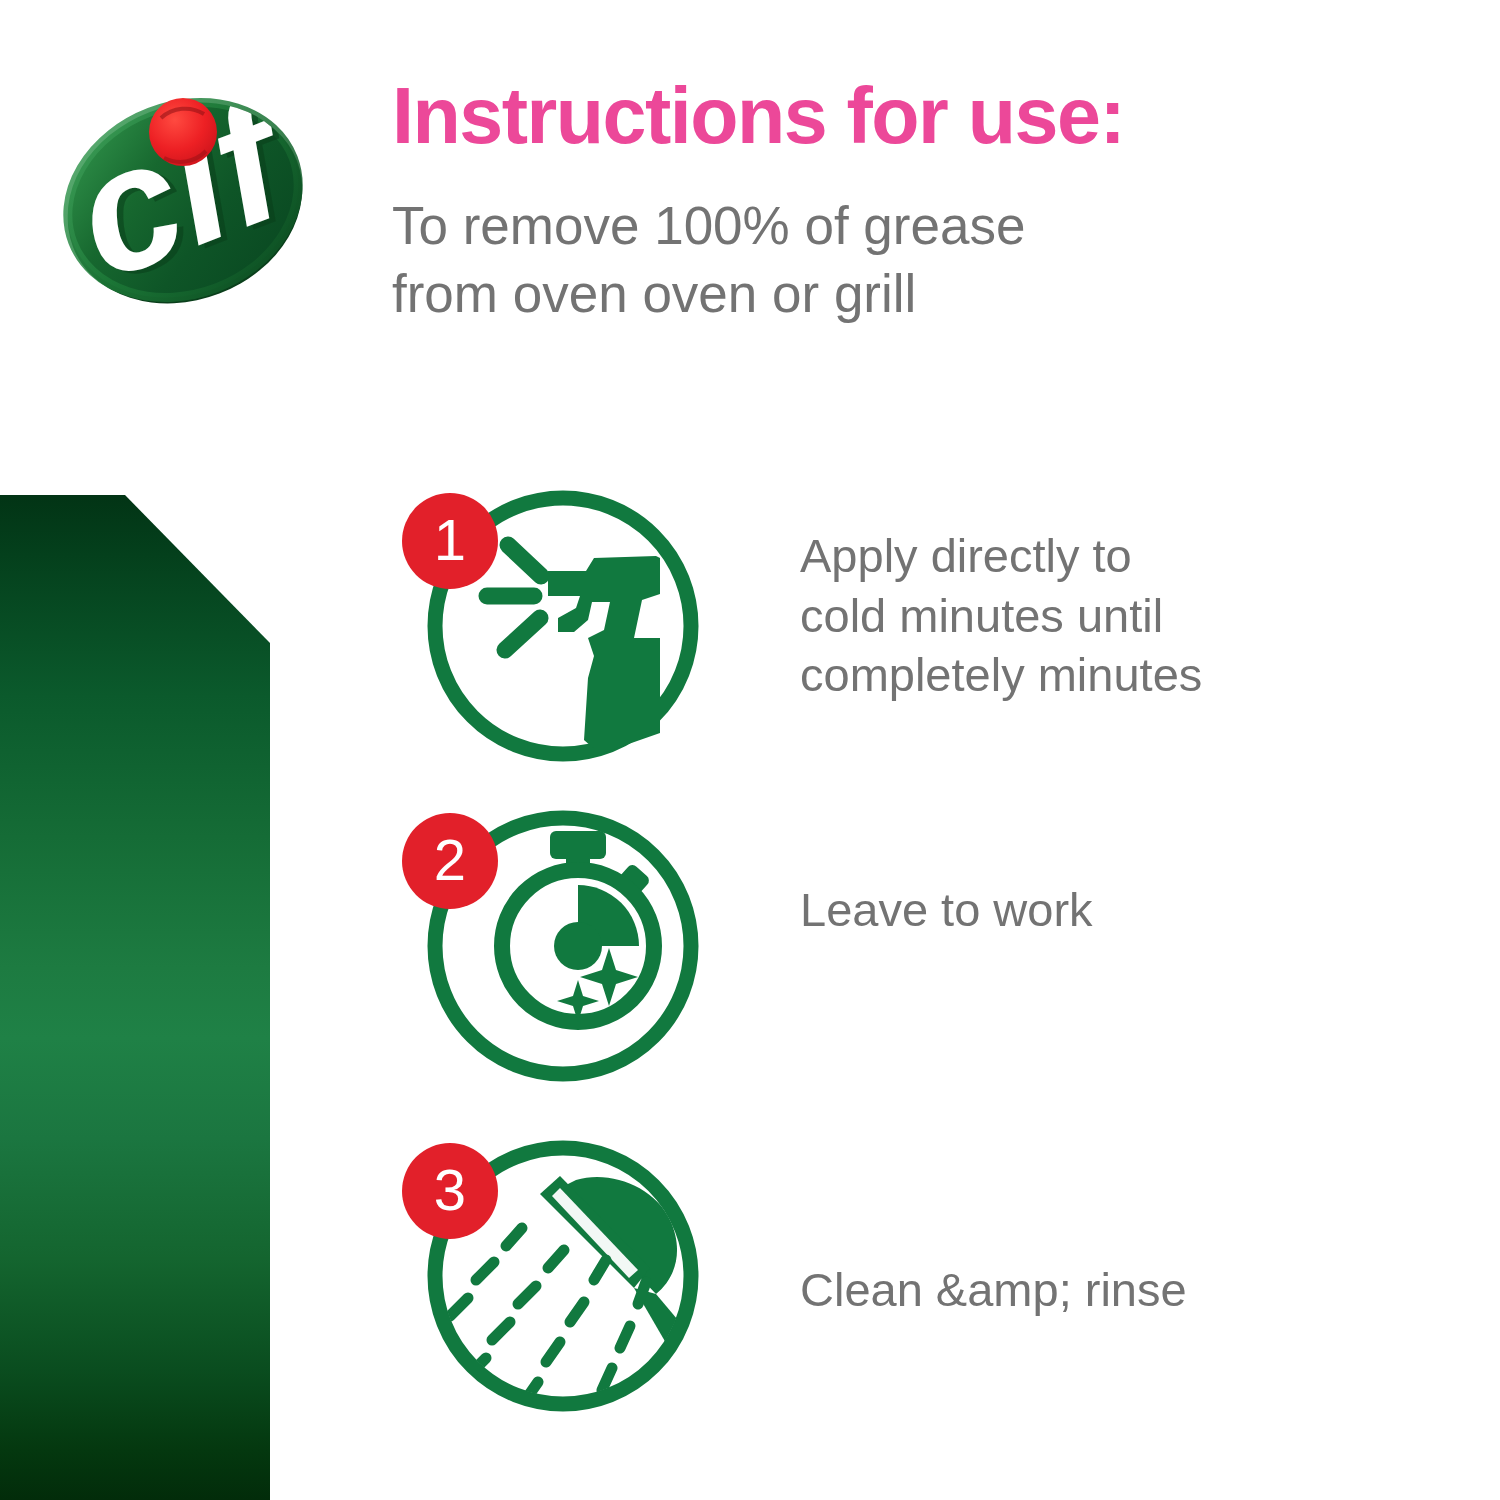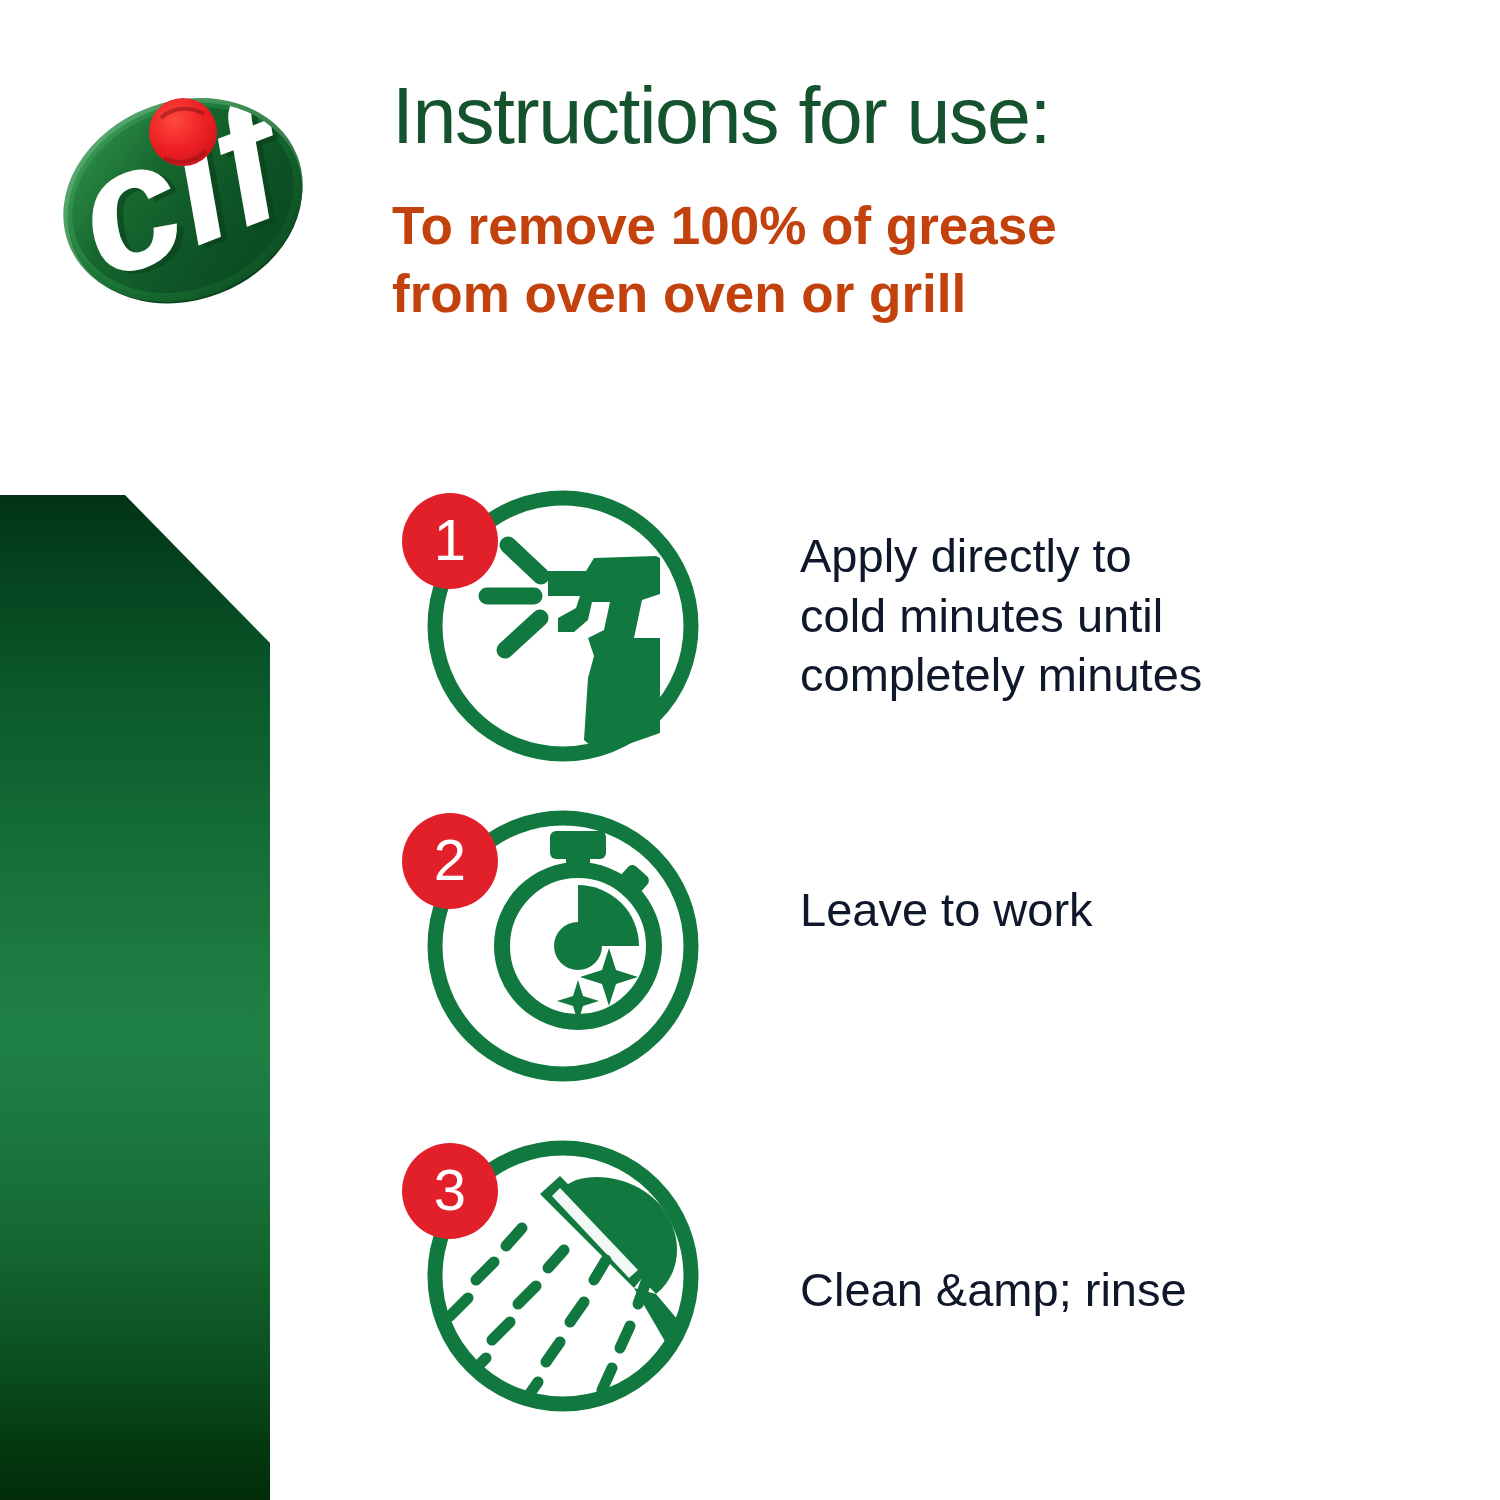--- a/index.html
+++ b/index.html
@@ -50,34 +50,34 @@
     width: 250px;
     height: 255px;
   }
 
   
   #headline {
     position: absolute;
     left: 392px;
     top: 76px;
     font-size: 79px;
-    font-weight: normal;
+    font-weight: bold;
     letter-spacing: -1.5px;
     line-height: 1;
-    color: #14532d;
+    color: #ec4899;
     white-space: nowrap;
   }
   #subheadline {
     position: absolute;
     left: 392px;
     top: 192px;
     font-size: 53px;
-    font-weight: bold;
+    font-weight: normal;
     line-height: 1.28;
-    color: #c2410c;
+    color: #737373;
   }
   #subheadline div { white-space: nowrap; }
 
   
   .step {
     position: absolute;
     left: 398px;
     width: 1000px;
     height: 290px;
   }
@@ -91,21 +91,21 @@
     top: 0;
     width: 330px;
     height: 290px;
   }
 
   .step-text {
     position: absolute;
     left: 402px;
     font-size: 47px;
     line-height: 1.27;
-    color: #0f172a;
+    color: #737373;
     font-weight: normal;
     white-space: nowrap;
   }
   #step-1 .step-text { top: 48px; }
   #step-2 .step-text { top: 82px; }
   #step-3 .step-text { top: 132px; }
   .step-text div { white-space: nowrap; }
 </style>
 </head>
 <body>

